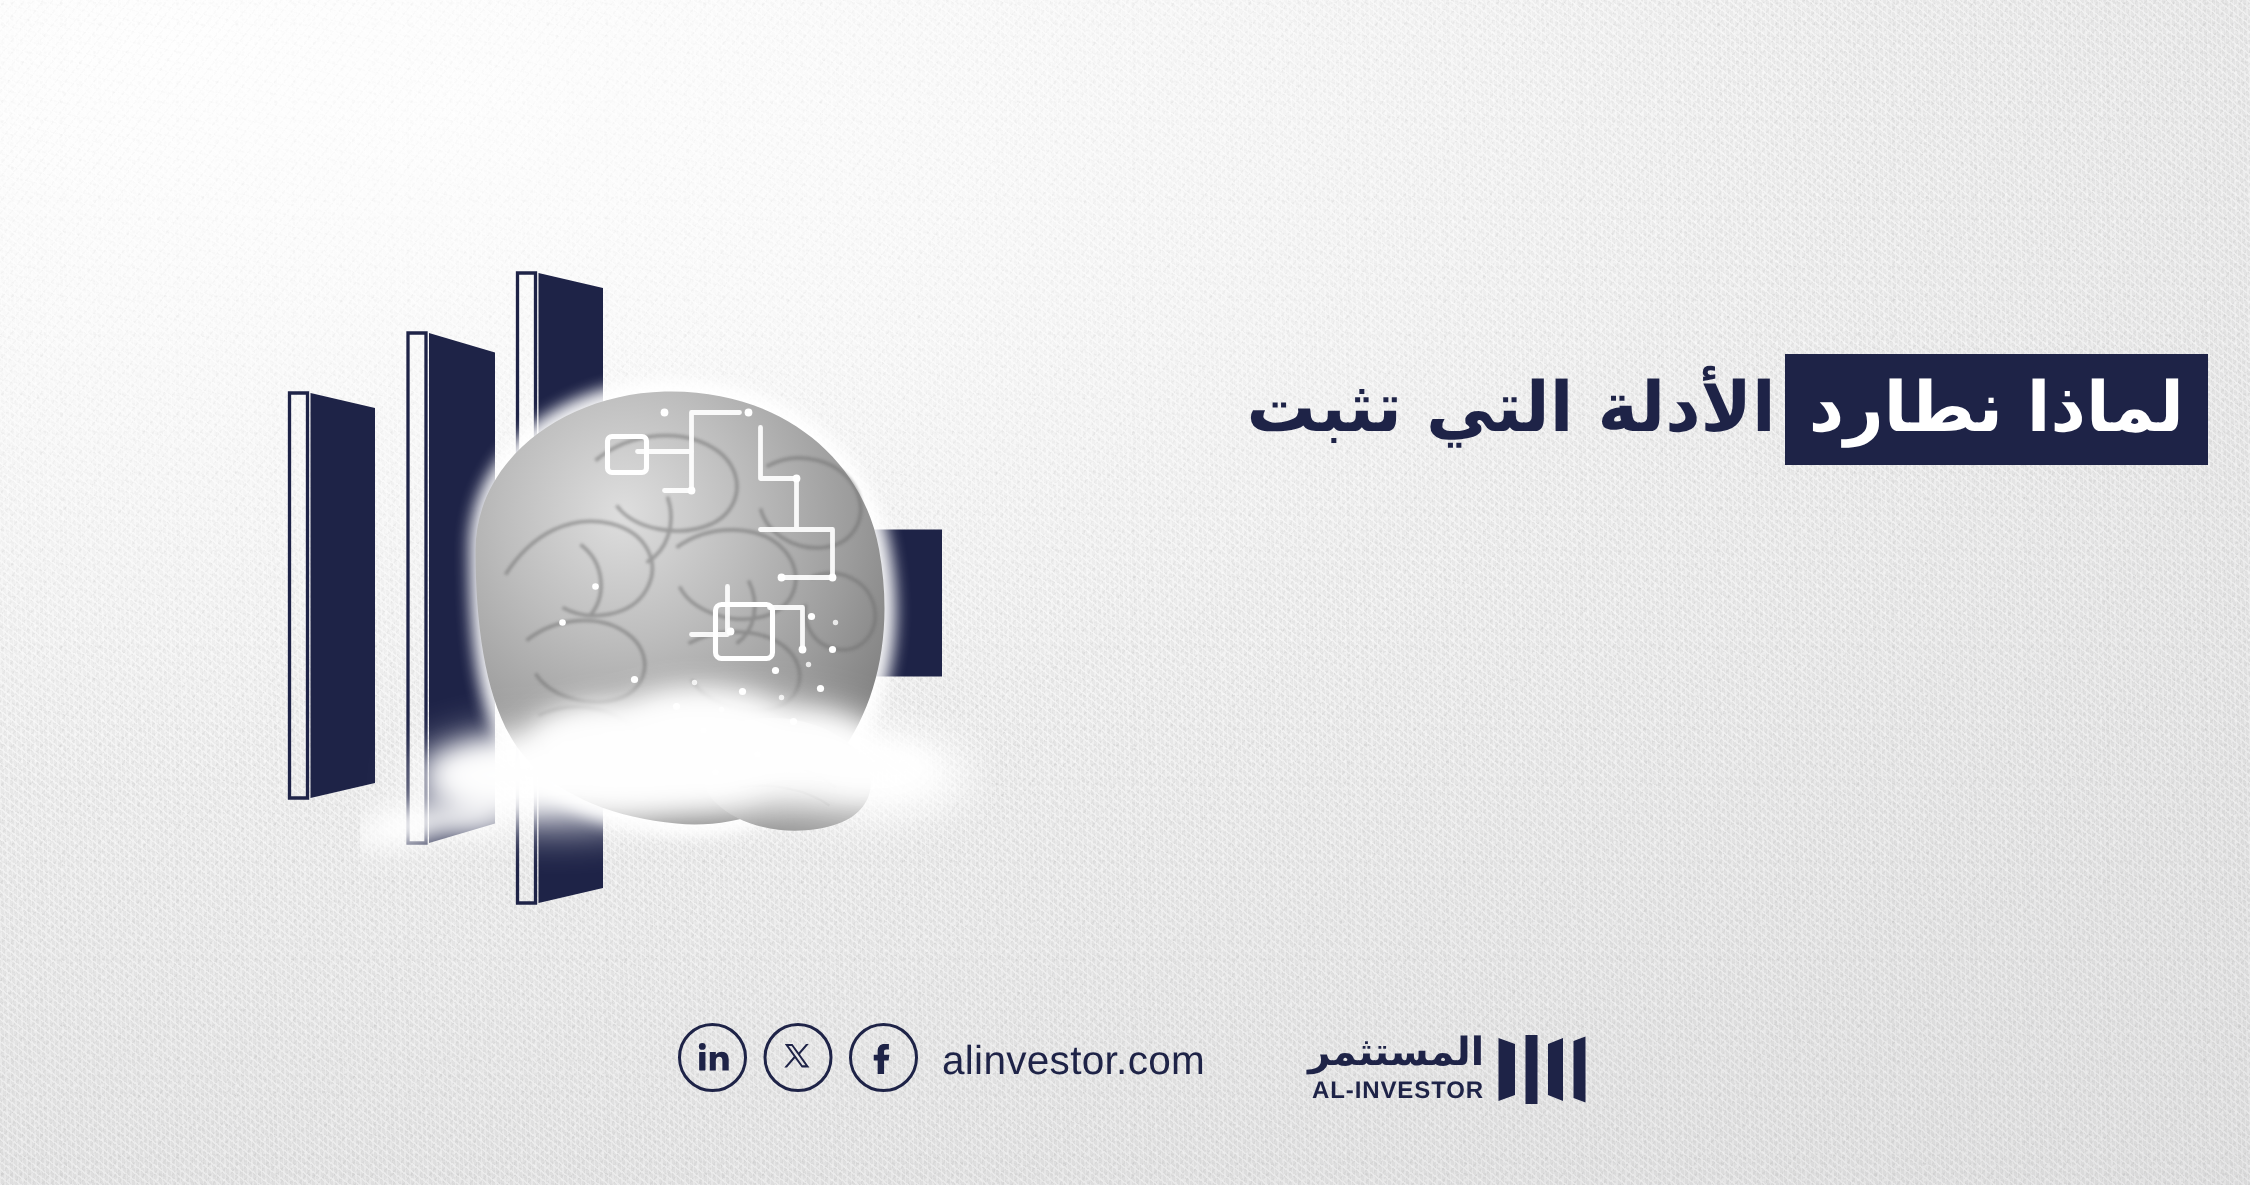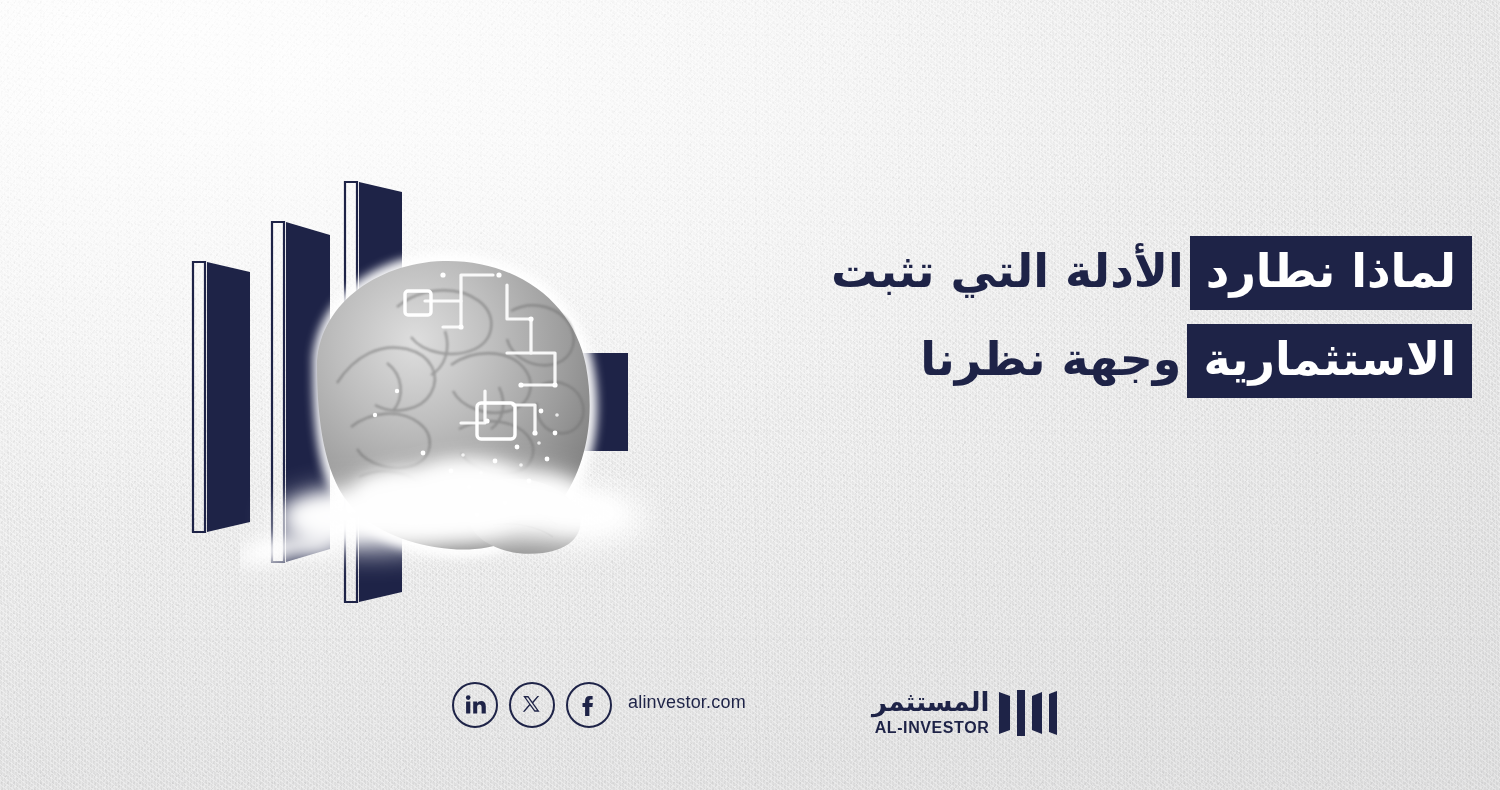--- a/index.html
+++ b/index.html
@@ -109,21 +109,21 @@
   }
   .sicon{
     width:46px; height:46px; border-radius:50%;
     border:2.4px solid var(--navy);
     display:flex; align-items:center; justify-content:center;
     color:var(--navy);
   }
   .site{
     position:absolute; left:628px; top:12px;
     font-family:"Liberation Sans","DejaVu Sans",sans-serif;
-    font-size:18px; font-weight:400; color:var(--navy);
+    font-size:27px; font-weight:400; color:var(--navy);
     letter-spacing:.2px;
   }
   .logo{
     position:absolute; left:872px; top:0px;
     display:flex; align-items:center; gap:6px;
   }
   .logo-words{ text-align:right; direction:rtl; }
   .logo-ar{
     font-family:"DejaVu Sans","Liberation Sans",sans-serif;
     font-size:26px; font-weight:700; color:var(--navy);
@@ -303,23 +303,20 @@
       </g>
     </svg>
   </div>
 
   <div class="headline">
 
     <div class="line line1">
       <span class="hl">لماذا نطارد</span><span class="plain">الأدلة التي تثبت</span>
     </div>
 
-    <div class="line line2">
-      <span class="hl">الاستثمارية</span><span class="plain">وجهة نظرنا</span>
-    </div>
 
   </div>
 
   <div class="footer">
 
     <div class="social">
 
       <div class="sicon" title="LinkedIn">
         <svg width="24" height="24" viewBox="0 0 24 24" fill="#1e2347">
           <circle cx="5.2" cy="4.6" r="2.3"></circle>

